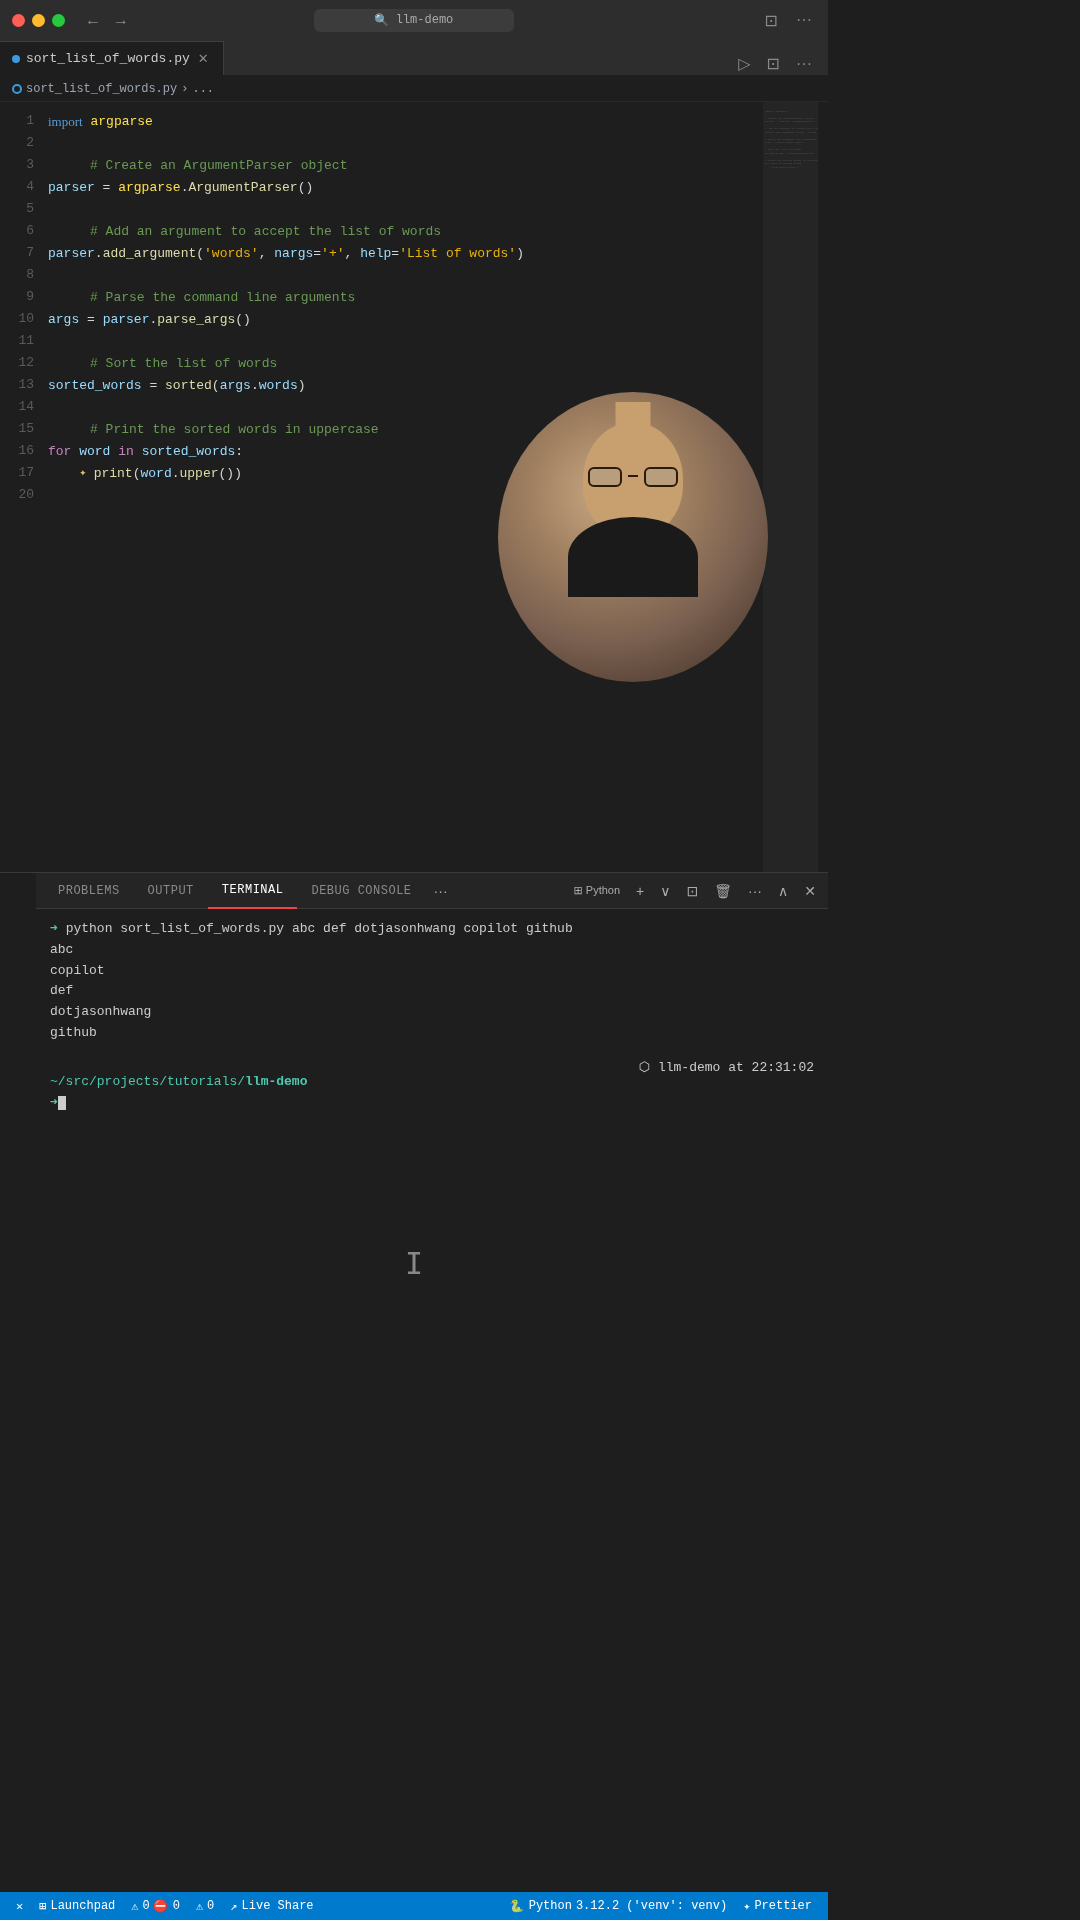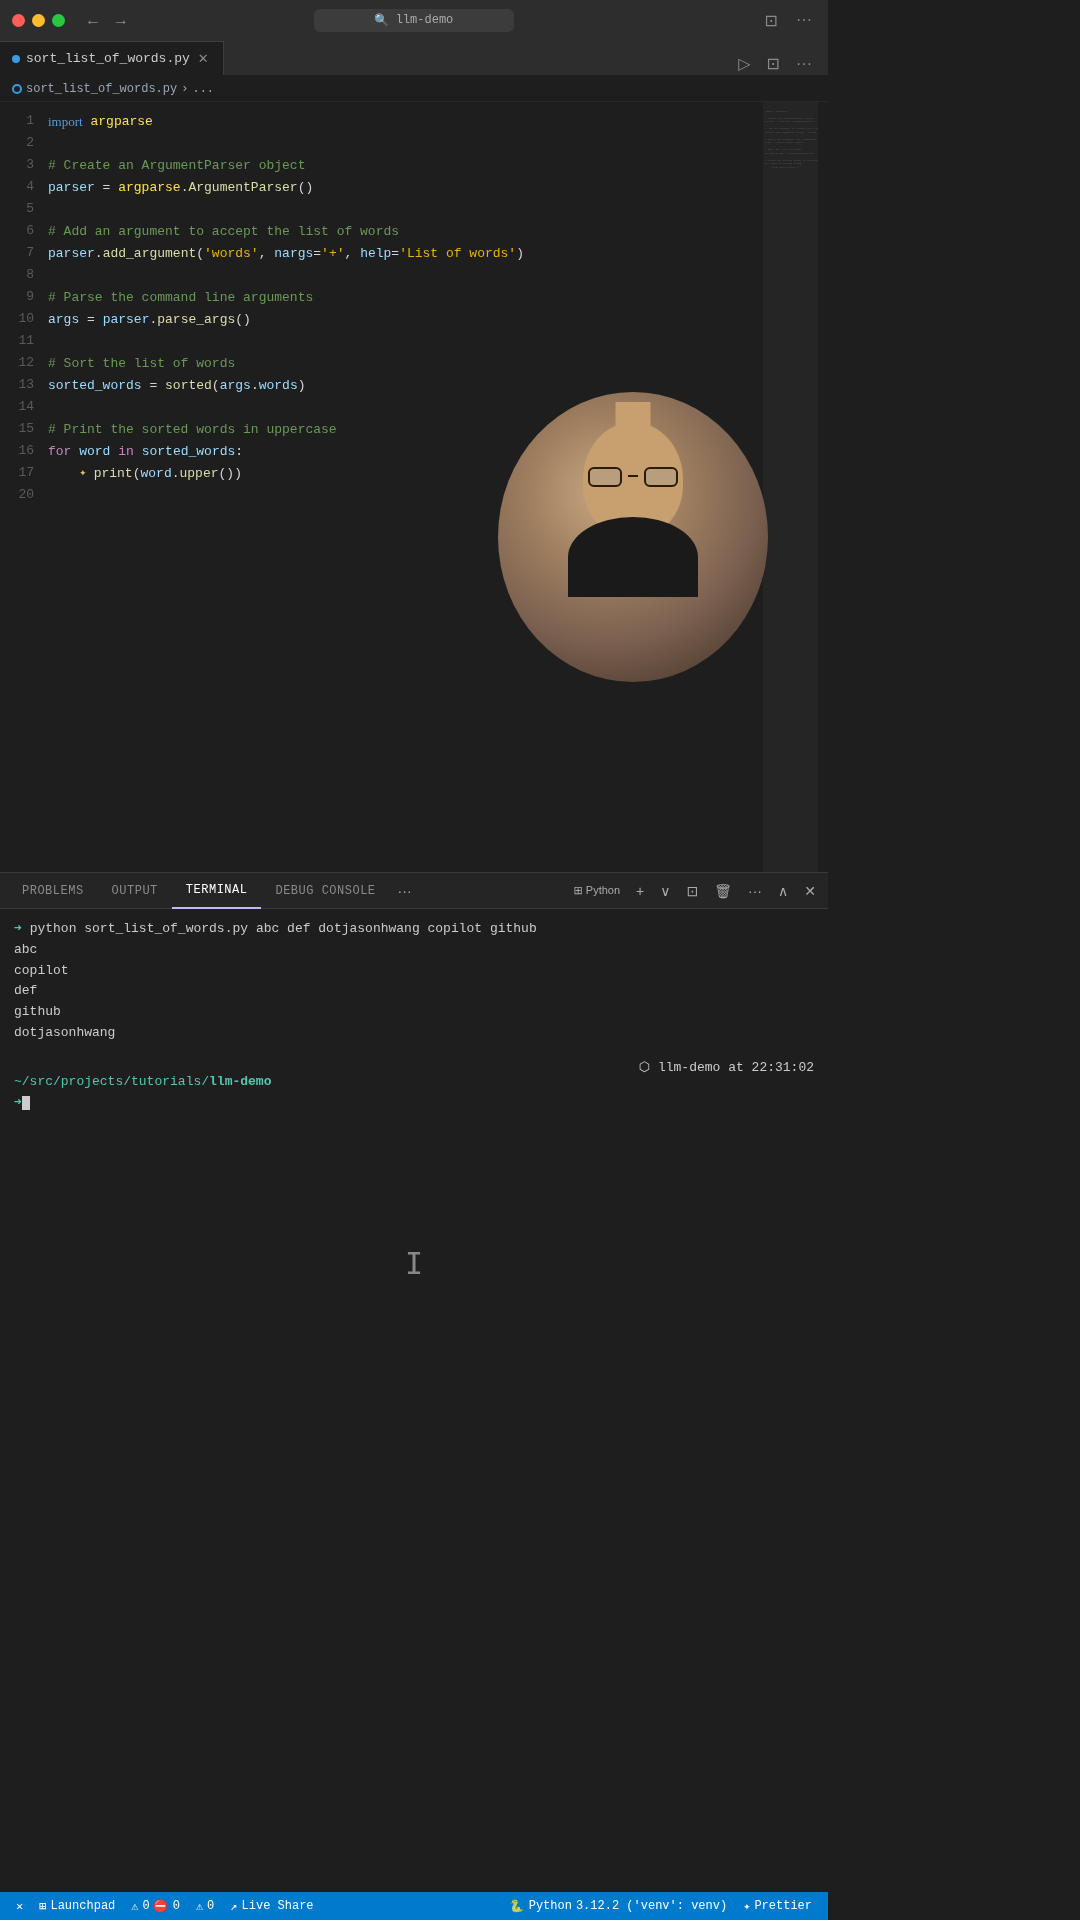--- a/index.html
+++ b/index.html
@@ -163,21 +163,21 @@
       white-space: pre;
     }
 
     
     .kw { color: #569cd6; font-family: Liberation Serif, serif; }
     .kw2 { color: #c586c0; text-align: center; }
     .fn { color: #dcdcaa; }
     .str { color: #eab308; }
     .var { color: #9cdcfe; }
     .obj { color: #fde047; }
-    .cmt { color: #6a9955; }
+    .cmt { color: #6a9955; margin-left: 42px; }
     .param { color: #9cdcfe; }
     .eq { color: #d4d4d4; }
     .punc { color: #d4d4d4; }
     .star-icon-inline { color: #e5c07b; font-size: 12px; }
 
     
     .minimap {
       width: 55px;
       background: #252525;
       position: relative;
@@ -273,20 +273,21 @@
       width: 35px;
       height: 25px;
       background: #c8a070;
     }
 
     
     .panel {
       width: 100%;
       background: #1e1e1e;
       border-top: 1px solid #3a3a3a;
+      padding-left: 36px;
     }
     .panel-tabs {
       height: 36px;
       background: #252526;
       display: flex;
       align-items: center;
       padding: 0 8px;
       gap: 0;
       border-bottom: 1px solid #3a3a3a;
       position: relative;
@@ -297,21 +298,21 @@
       display: flex;
       align-items: center;
       font-size: 12px;
       color: #8a8a8a;
       cursor: pointer;
       text-transform: uppercase;
       letter-spacing: 0.5px;
     }
     .panel-tab.active {
       color: #fff;
-      border-bottom: 2px solid #c4b5fd;
+      border-bottom: 2px solid #ef4444;
     }
     .panel-tab-right {
       margin-left: auto;
       display: flex;
       align-items: center;
       gap: 8px;
     }
     .panel-icon-btn {
       background: none;
       border: none;
@@ -573,22 +574,22 @@
     </div>
   </div>
   <div class="terminal-content">
     <div>
       <span class="prompt"> ➜ </span>
       <span class="cmd">python sort_list_of_words.py abc def dotjasonhwang copilot github</span>
     </div>
     <div>abc</div>
     <div>copilot</div>
     <div>def</div>
+    <div>dotjasonhwang</div>
     <div>github</div>
-    <div>dotjasonhwang</div>
     <div class="term-prompt-line">
       <span class="term-path">  ~/src/projects/tutorials/<strong>llm-demo</strong></span>
       <span style="margin-left: auto;">
         <span>⬡ </span><span class="term-env">llm-demo</span>
         <span class="term-time"> at </span>
         <span class="term-time">22:31:02</span>
       </span>
     </div>
     <div class="term-prompt-line">
       <span class="prompt"> ➜ </span>

